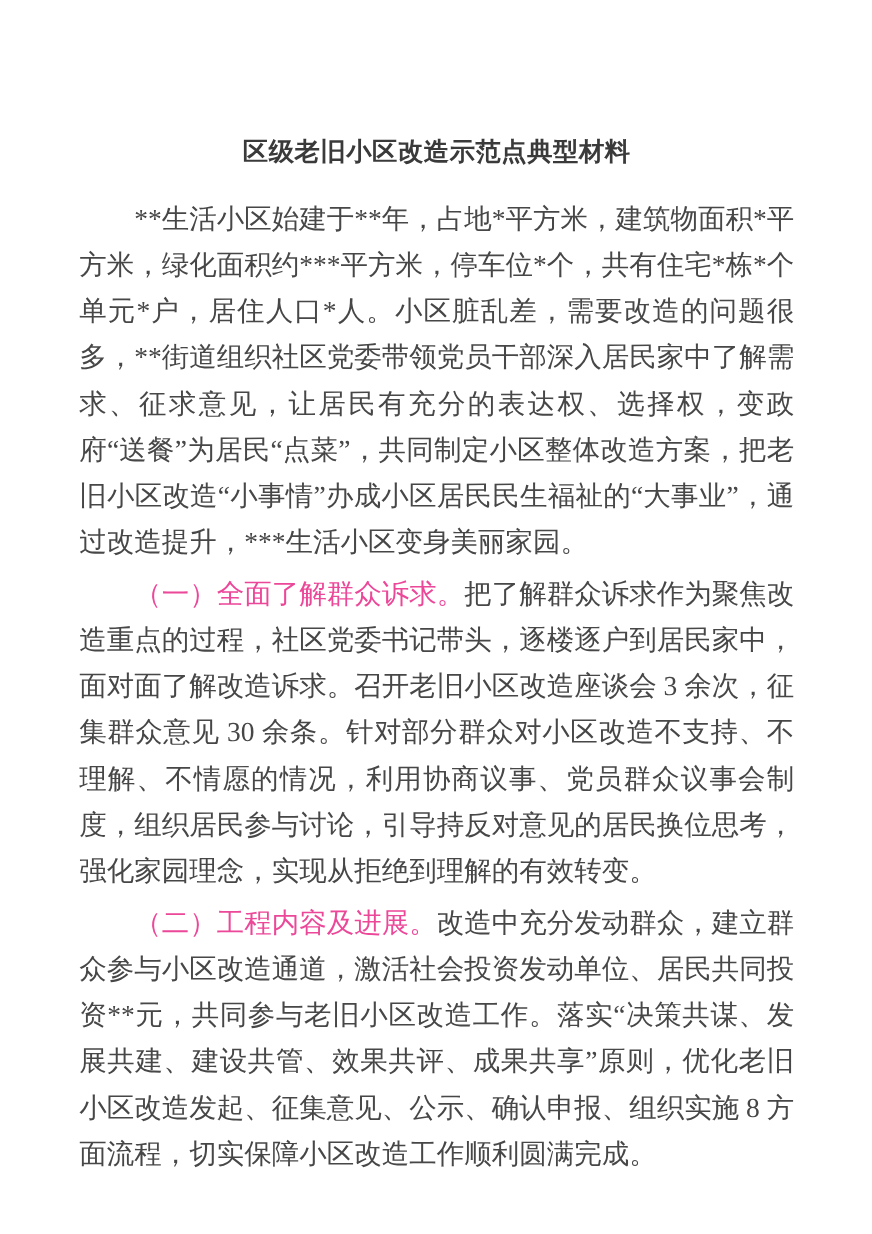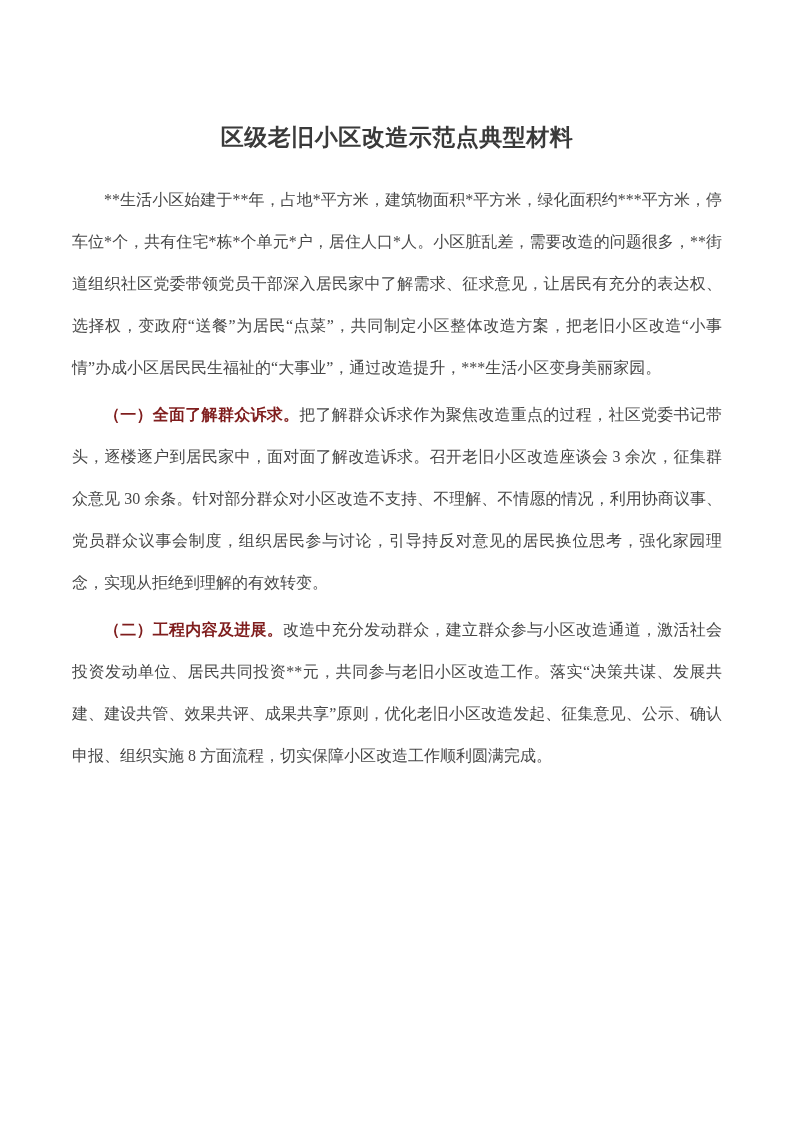--- a/index.html
+++ b/index.html
@@ -22,31 +22,31 @@
     margin: 0 0 21px 0;
     font-size: 23px;
     line-height: 40px;
     font-weight: 700;
     text-align: center;
     color: #3a3a3a;
     letter-spacing: 0.5px;
   }
   .para {
     margin: 0 0 5px 0;
-    font-size: 16px;
+    font-size: 25px;
     line-height: 42px;
     color: #474747;
     text-align: justify;
     text-justify: inter-ideograph;
     text-indent: 2em;
     word-break: break-all;
   }
   .section-lead {
-    font-weight: 700;
-    color: #7f1d1d;
+    font-weight: 400;
+    color: #ec4899;
   }
 </style>
 </head>
 <body>
 
 <div class="page">
 
   <h1 class="doc-title">区级老旧小区改造示范点典型材料</h1>
 
   <p class="para"><span class="section-lead"></span><span>**生活小区始建于**年，占地*平方米，建筑物面积*平方米，绿化面积约***平方米，停车位*个，共有住宅*栋*个单元*户，居住人口*人。小区脏乱差，需要改造的问题很多，**街道组织社区党委带领党员干部深入居民家中了解需求、征求意见，让居民有充分的表达权、选择权，变政府“送餐”为居民“点菜”，共同制定小区整体改造方案，把老旧小区改造“小事情”办成小区居民民生福祉的“大事业”，通过改造提升，***生活小区变身美丽家园。</span></p>

